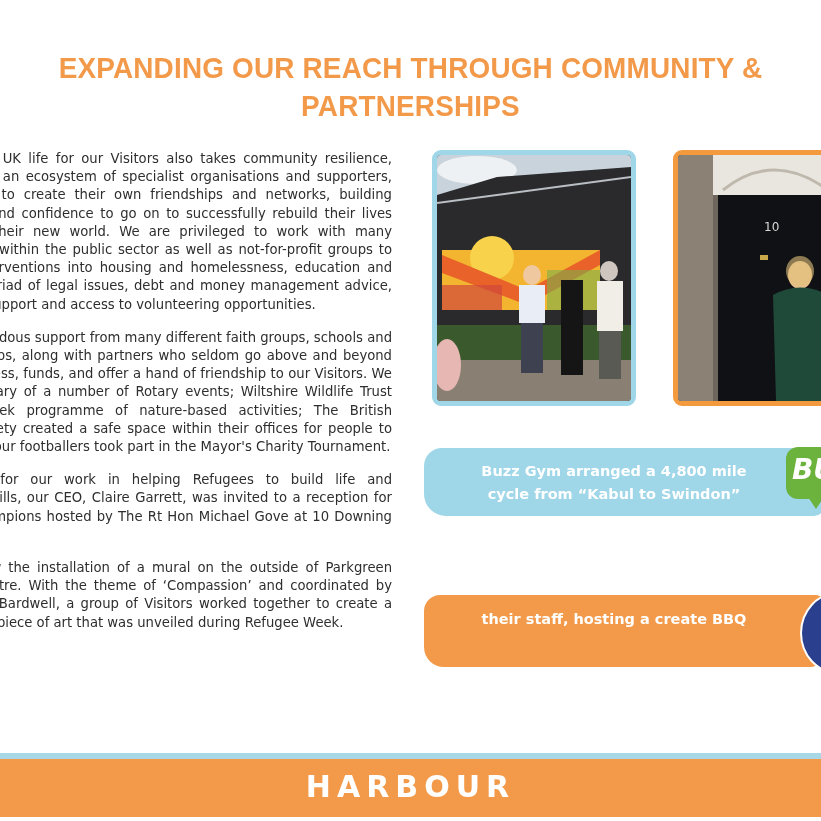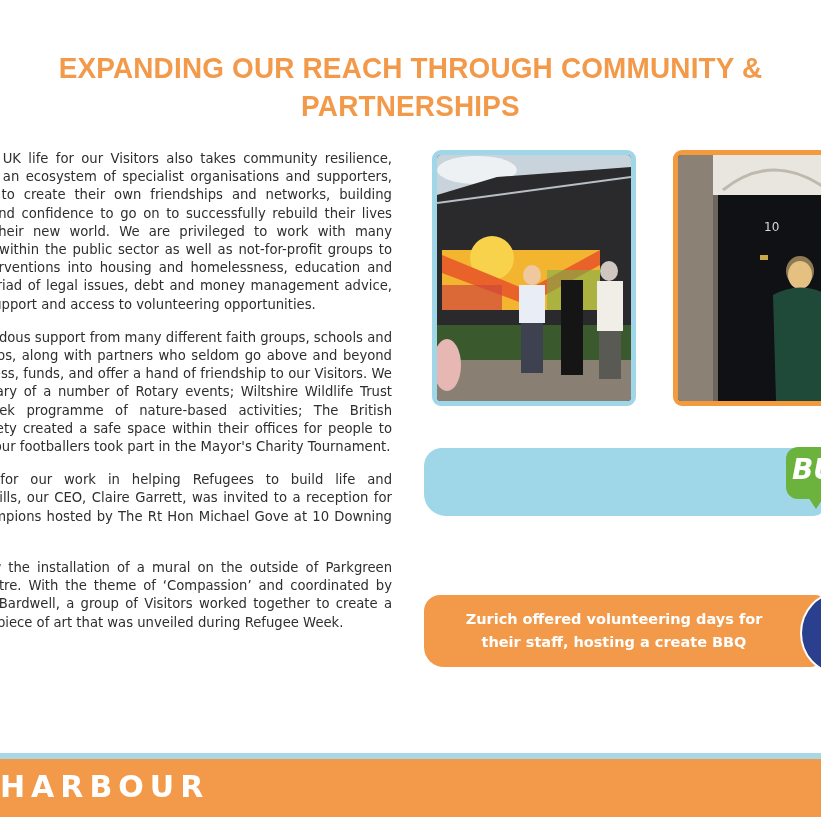--- a/index.html
+++ b/index.html
@@ -11,21 +11,21 @@
   .body p { margin:0 0 15px 0; text-align-last:left; }
   .photo { position:absolute; border-radius:9px; overflow:hidden; box-sizing:border-box; }
   .photo1 { left:432px; top:150px; width:204px; height:256px; border:5px solid #9fd6e8; background:#2b2b2b; }
   .photo2 { left:673px; top:150px; width:160px; height:256px; border:5px solid #f39a3e; background:#1c1c1c; }
   .callout { position:absolute; color:#ffffff; font-family:"DejaVu Sans", sans-serif; font-weight:bold; font-size:14.5px; line-height:23px; text-align:center; }
   .callout1 { left:424px; top:448px; width:400px; height:68px; background:#9fd6e8; border-radius:18px 6px 10px 22px; }
   .callout2 { left:424px; top:595px; width:400px; height:72px; background:#f39a4a; border-radius:16px 8px 14px 20px; }
   .callout .txt { position:absolute; left:20px; width:340px; top:12px; }
   .footer-stripe { position:absolute; left:0; top:753px; width:821px; height:6px; background:#a8d8e6; }
   .footer { position:absolute; left:0; top:759px; width:821px; height:58px; background:#f39a4a; }
-  .footer .brand { position:absolute; left:0; top:10px; width:821px; text-align:left; color:#ffffff; font-family:"DejaVu Sans", sans-serif; font-weight:bold; font-size:30px; letter-spacing:6px; }
+  .footer .brand { position:absolute; left:0; top:10px; width:821px; text-align:center; color:#ffffff; font-family:"DejaVu Sans", sans-serif; font-weight:bold; font-size:30px; letter-spacing:6px; }
 </style>
 </head>
 <body>
 
 <div class="title">
   <div class="l1">EXPANDING OUR REACH THROUGH COMMUNITY &amp;</div>
   <div class="l2">PARTNERSHIPS</div>
 </div>
 
 <div class="body">
@@ -69,30 +69,31 @@
     <text x="86" y="76" fill="#d8d8d8" font-size="12" font-family="DejaVu Sans, sans-serif">10</text>
     <rect x="82" y="100" width="8" height="5" fill="#c9a84a"></rect>
     <ellipse cx="122" cy="120" rx="12" ry="14" fill="#e6c08a"></ellipse>
     <ellipse cx="122" cy="116" rx="14" ry="15" fill="#e3c27c" opacity="0.6"></ellipse>
     <path d="M95 140 Q122 125 150 140 L150 246 L98 246 Z" fill="#1f4a3a"></path>
   </svg>
 </div>
 
 <div class="callout callout1">
   <div class="txt">
+    <div>Buzz Gym arranged a 4,800 mile</div>
+    <div>cycle from “Kabul to Swindon”</div>
   </div>
 </div>
 <div style="position:absolute;left:786px;top:447px;width:60px;height:52px;background:#6bb33d;border-radius:12px 0 0 12px;">
   <span style="position:absolute;left:6px;top:6px;color:#ffffff;font-family:'DejaVu Sans',sans-serif;font-style:italic;font-weight:bold;font-size:28px;">BU</span>
   <div style="position:absolute;left:22px;top:50px;width:0;height:0;border-left:8px solid transparent;border-right:8px solid transparent;border-top:12px solid #6bb33d;"></div>
 </div>
 
 <div class="callout callout2">
   <div class="txt" style="top:13px;">
-    <div>Zurich offered volunteering days for</div>
     <div>their staff, hosting a create BBQ</div>
   </div>
 </div>
 <div style="position:absolute;left:800px;top:592px;width:72px;height:78px;border-radius:50%;background:#2b3f8f;border:2px solid #ffffff;"></div>
 
 <div class="footer-stripe"></div>
 <div class="footer">
   <div class="brand">HARBOUR</div>
 </div>
 

